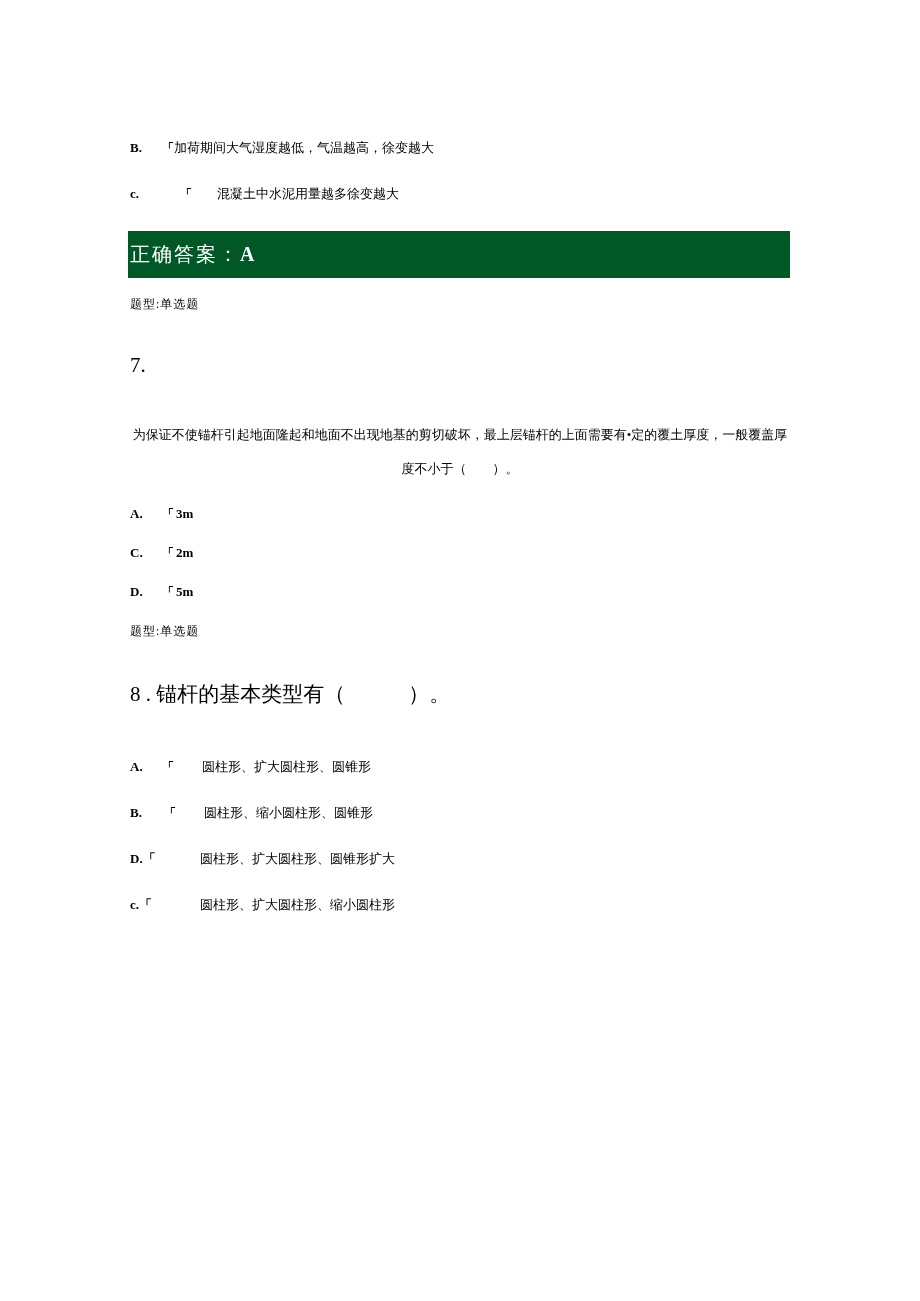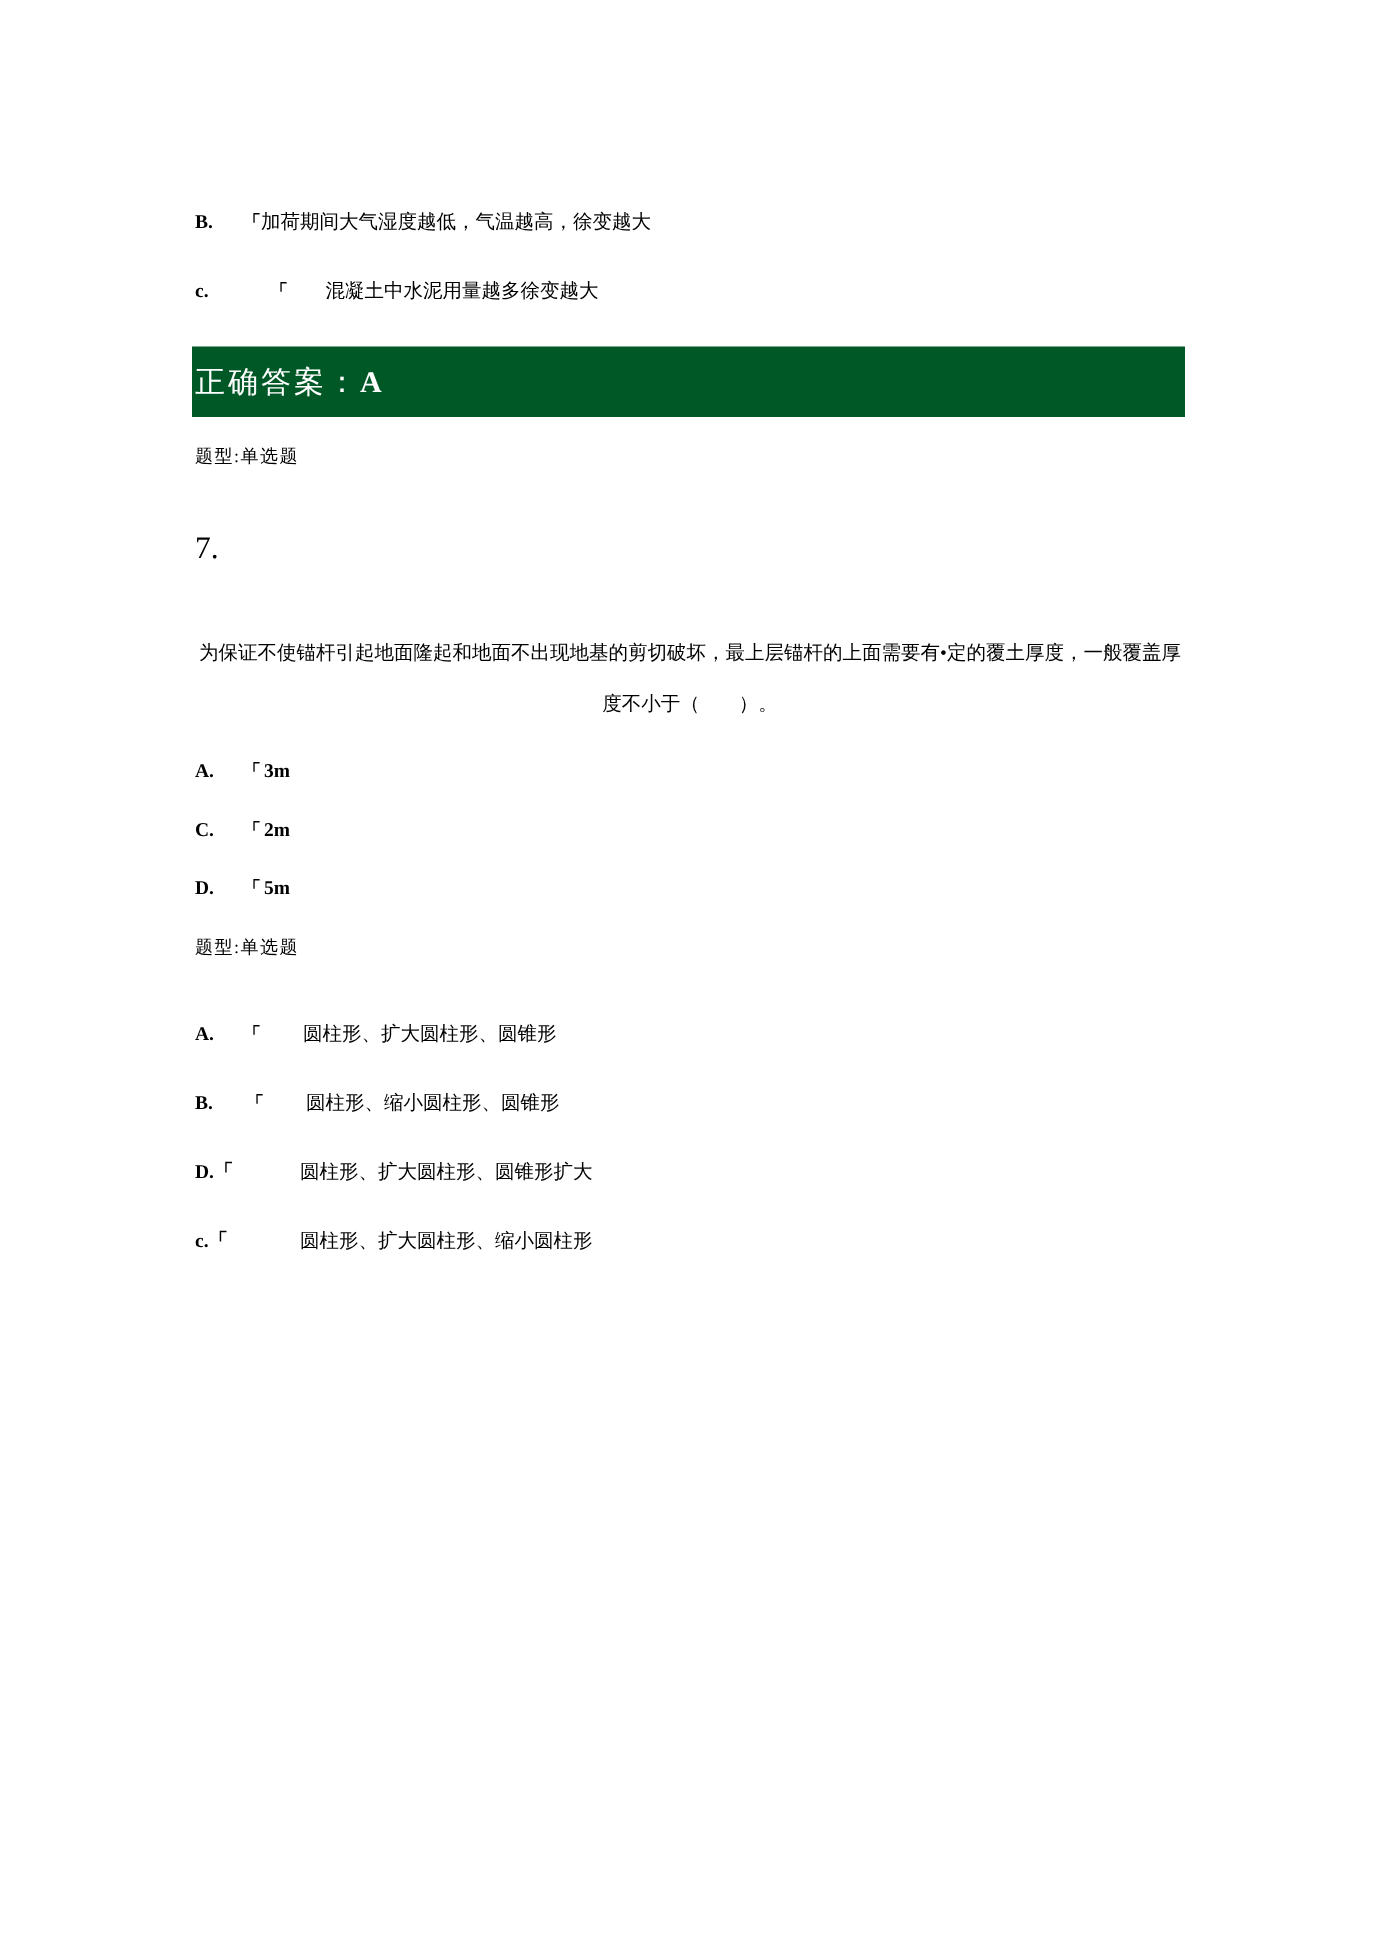--- a/index.html
+++ b/index.html
@@ -118,20 +118,23 @@
     <span class="option-letter">C.</span><span class="option-mark">「</span><span class="option-letter">2m</span>
   </div>
 
   <div class="option-row-tight">
     <span class="option-letter">D.</span><span class="option-mark">「</span><span class="option-letter">5m</span>
   </div>
 
 
   <div class="qtype">题型:单选题</div>
 
+  <div class="qnum" style="margin-bottom:50px;">
+    <span>8</span><span class="qnum-cn"> . </span><span class="qnum-cn">锚杆的基本类型有（　　　）。</span>
+  </div>
 
   <div class="option-row">
     <span class="option-letter">A.</span><span class="option-mark" style="margin-left:12px;margin-right:28px;">「</span><span class="option-text">圆柱形、扩大圆柱形、圆锥形</span>
   </div>
 
   <div class="option-row">
     <span class="option-letter">B.</span><span class="option-mark" style="margin-left:14px;margin-right:28px;">「</span><span class="option-text">圆柱形、缩小圆柱形、圆锥形</span>
   </div>
 
   <div class="option-row">

